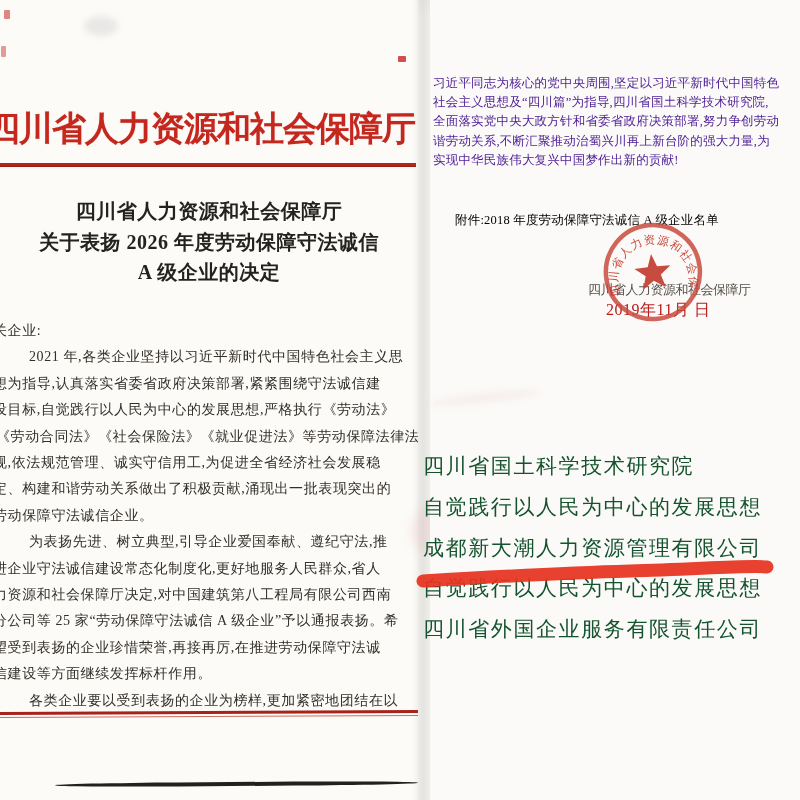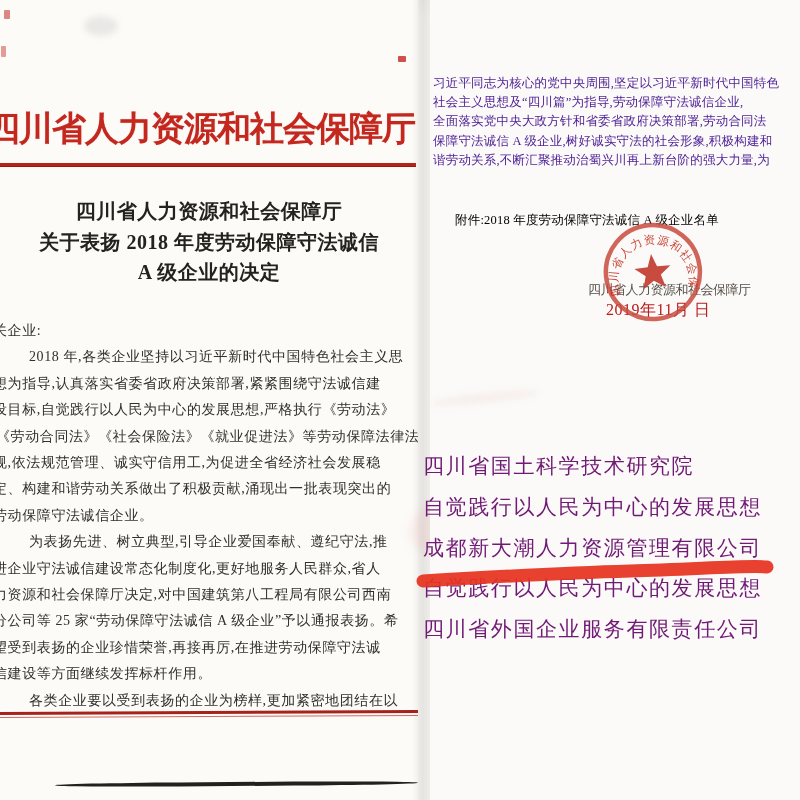--- a/index.html
+++ b/index.html
@@ -54,47 +54,47 @@
   .body-right{position:absolute;top:74px;left:433px;width:365px;
     font-size:12.5px;line-height:19.2px;letter-spacing:.2px;color:#4c1d95;}
   .attachment{position:absolute;top:212px;left:455px;white-space:nowrap;
     font-size:12.5px;letter-spacing:.2px;color:#000000;}
   .signature{position:absolute;top:281px;left:588px;white-space:nowrap;
     font-size:13px;letter-spacing:-.5px;color:#57504a;}
   .seal-date{position:absolute;top:300px;left:606px;white-space:nowrap;
     font-size:16px;letter-spacing:.5px;color:#b91c1c;}
   .seal{position:absolute;left:588px;top:208px;width:130px;height:130px;transform:rotate(-6deg);}
   .companies{position:absolute;top:446px;left:423px;width:377px;
-    font-size:21px;line-height:40.8px;letter-spacing:1.6px;color:#701a75;}
+    font-size:21px;line-height:40.8px;letter-spacing:1.6px;color:#14532d;}
   .companies .ln{white-space:nowrap;}
   .marker{position:absolute;left:410px;top:550px;width:380px;height:50px;}
 </style>
 </head>
 <body>
 
 <div class="photo-edge"></div>
 
 <div class="page page-left">
   <div class="smudge-gray"></div>
   <div class="frag frag1"></div>
   <div class="frag frag2"></div>
   <div class="frag frag3"></div>
 
   <div class="letterhead">四川省人力资源和社会保障厅</div>
   <div class="red-rule"></div>
 
   <div class="doc-title">
     <div>四川省人力资源和社会保障厅</div>
-    <div>关于表扬 2018 年度劳动保障守法诚信</div>
+    <div>关于表扬 2026 年度劳动保障守法诚信</div>
     <div>A 级企业的决定</div>
   </div>
 
   <div class="body-left">
     <div class="ln clip">关企业:</div>
-    <div class="ln ind">2018 年,各类企业坚持以习近平新时代中国特色社会主义思</div>
+    <div class="ln ind">2021 年,各类企业坚持以习近平新时代中国特色社会主义思</div>
     <div class="ln clip">想为指导,认真落实省委省政府决策部署,紧紧围绕守法诚信建</div>
     <div class="ln clip">设目标,自觉践行以人民为中心的发展思想,严格执行《劳动法》</div>
     <div class="ln clip2">《劳动合同法》《社会保险法》《就业促进法》等劳动保障法律法</div>
     <div class="ln clip">规,依法规范管理、诚实守信用工,为促进全省经济社会发展稳</div>
     <div class="ln clip">定、构建和谐劳动关系做出了积极贡献,涌现出一批表现突出的</div>
     <div class="ln clip">劳动保障守法诚信企业。</div>
     <div class="ln ind">为表扬先进、树立典型,引导企业爱国奉献、遵纪守法,推</div>
     <div class="ln clip">进企业守法诚信建设常态化制度化,更好地服务人民群众,省人</div>
     <div class="ln clip">力资源和社会保障厅决定,对中国建筑第八工程局有限公司西南</div>
     <div class="ln clip">分公司等 25 家“劳动保障守法诚信 A 级企业”予以通报表扬。希</div>
@@ -111,24 +111,24 @@
 </div>
 
 <div class="seam"></div>
 <div class="smudge-pink"></div>
 
 <div class="page page-right"></div>
 <div class="crease"></div>
 
 <div class="body-right">
   <div class="ln">习近平同志为核心的党中央周围,坚定以习近平新时代中国特色</div>
-  <div class="ln">社会主义思想及“四川篇”为指导,劳动保障守法诚信企业,</div>
-  <div class="ln">全面落实党中央大政方针和省委省政府决策部署,劳动合同法</div>
-  <div class="ln">保障守法诚信 A 级企业,树好诚实守法的社会形象,积极构建和</div>
+  <div class="ln">社会主义思想及“四川篇”为指导,四川省国土科学技术研究院,</div>
+  <div class="ln">全面落实党中央大政方针和省委省政府决策部署,努力争创劳动</div>
   <div class="ln">谐劳动关系,不断汇聚推动治蜀兴川再上新台阶的强大力量,为</div>
+  <div class="ln">实现中华民族伟大复兴中国梦作出新的贡献!</div>
 </div>
 
 <div class="attachment">附件:2018 年度劳动保障守法诚信 A 级企业名单</div>
 
 <div class="signature">四川省人力资源和社会保障厅</div>
 <div class="seal-date">2019年11月  日</div>
 
 <svg class="seal" viewBox="0 0 130 130">
   <circle cx="65" cy="64" r="47" fill="none" stroke="#c84a3e" stroke-width="4.5" opacity=".85"></circle>
   <path id="sealArc" d="M 32 86 A 36 36 0 1 1 98 86" fill="none"></path>

